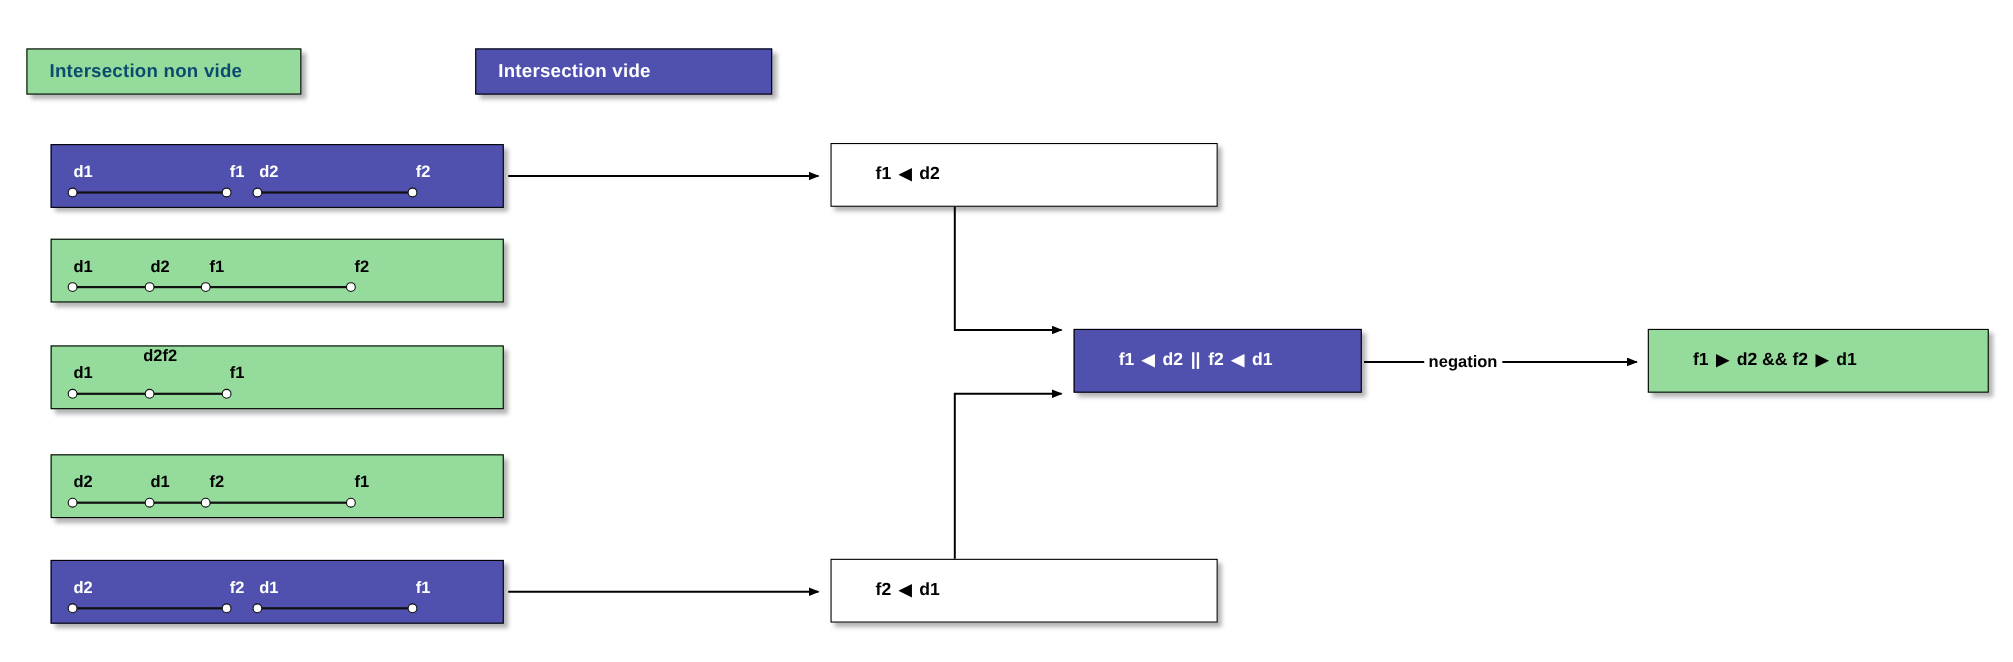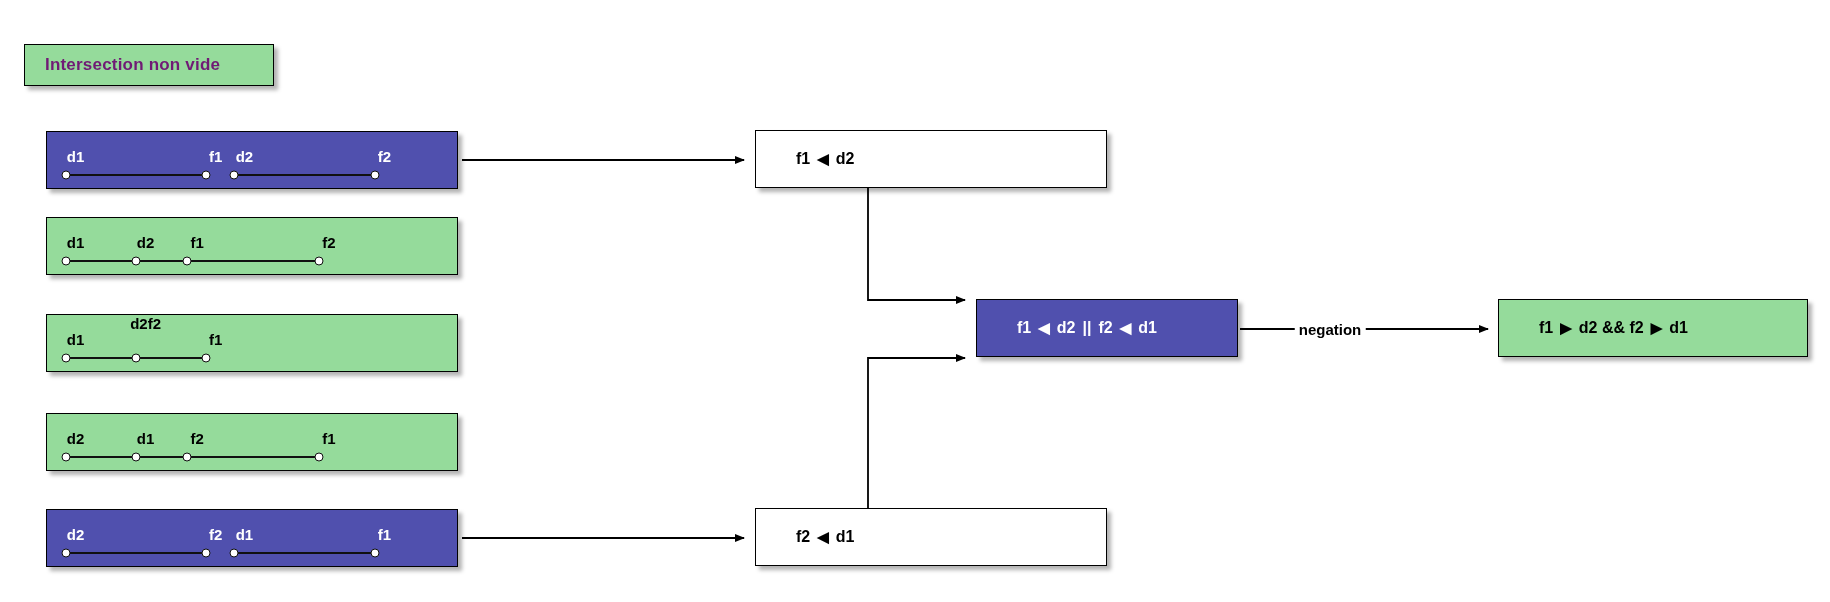--- a/index.html
+++ b/index.html
@@ -31,21 +31,21 @@
   .box.blue  { background: #5050AE; }
   .box.white { background: #ffffff; }
 
   .legend-label {
     font-size: 17px;
     font-weight: bold;
     padding-left: 20px;
     letter-spacing: 0.2px;
     white-space: nowrap;
   }
-  .legend-label.dark  { color: #701a75; }
+  .legend-label.dark  { color: #0c4a6e; }
   .legend-label.light { color: #ffffff; }
 
   
   .interval-box {
     position: absolute;
     box-sizing: border-box;
     border: 1px solid #000000;
     box-shadow: 4px 4px 4px rgba(0,0,0,0.30);
   }
   .interval-box.green { background: #95DB9B; }
@@ -116,20 +116,23 @@
   }
 </style>
 </head>
 <body>
 
 <div id="canvas">
 
   <div class="box green" id="legend-0" style="left: 24px; top: 44px; width: 250px; height: 42px;">
     <span class="legend-label dark">Intersection non vide</span>
   </div>
+  <div class="box blue" id="legend-1" style="left: 432px; top: 44px; width: 270px; height: 42px;">
+    <span class="legend-label light">Intersection vide</span>
+  </div>
 
   <div id="rows-host">
       <div class="interval-box blue" style="left: 46px; top: 131px; width: 412px; height: 58px;">
         <div class="seg" style="left: 18.54px; width: 140.08px; top: 42px;"></div>
         <div class="seg" style="left: 187.46px; width: 140.08px; top: 42px;"></div>
         <div class="tick" style="left: 18.54px; top: 43px;"></div>
         <div class="tick-label light" style="left: 28.54px; top: 16px;">d1</div>
         <div class="tick" style="left: 158.62px; top: 43px;"></div>
         <div class="tick-label light" style="left: 168.62px; top: 16px;">f1</div>
         <div class="tick" style="left: 187.46px; top: 43px;"></div>

